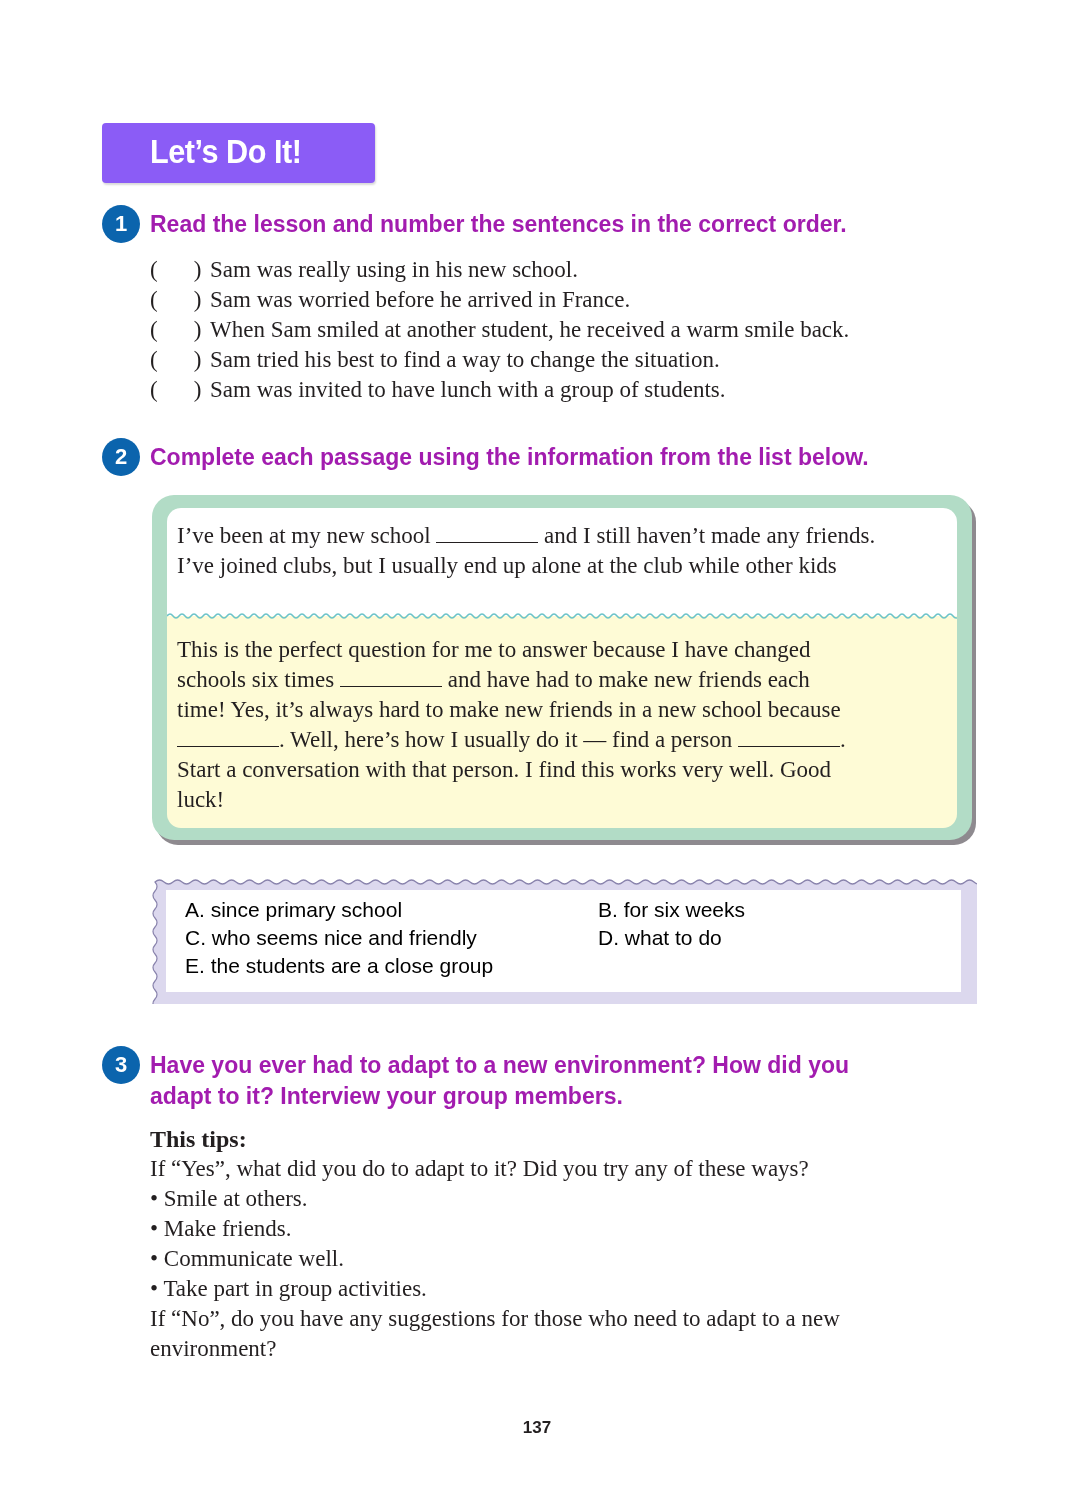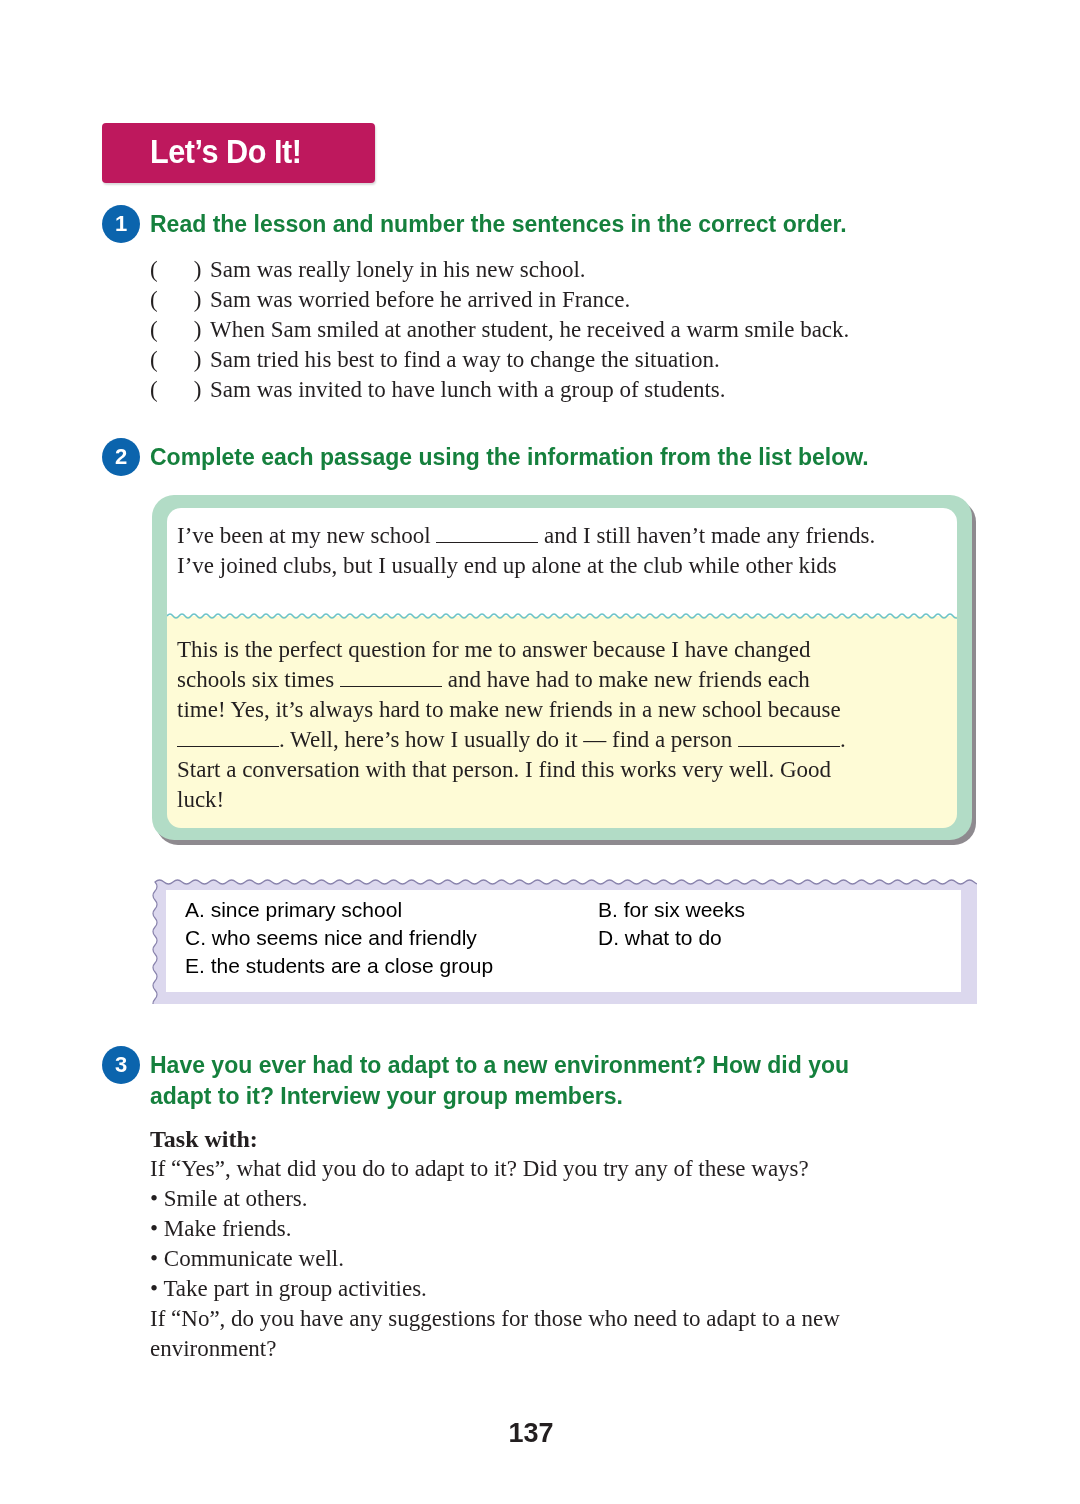--- a/index.html
+++ b/index.html
@@ -1,21 +1,21 @@
 <!DOCTYPE html>
 <html><head>
 <meta charset="utf-8">
 <style>
   html, body { margin:0; padding:0; }
   body { width:1080px; height:1504px; background:#ffffff; position:relative; overflow:hidden; font-family:"Liberation Serif", serif; color:#231f20; }
-  .banner { position:absolute; left:102px; top:123px; width:273px; height:60px; background:#be185d; border-radius:4px; box-shadow:1px 2px 2px rgba(0,0,0,0.15); }
+  .banner { position:absolute; left:102px; top:123px; width:273px; height:60px; background:#8b5cf6; border-radius:4px; box-shadow:1px 2px 2px rgba(0,0,0,0.15); }
   .banner span { position:absolute; left:48px; top:9px; font-family:"Liberation Sans", sans-serif; font-weight:bold; font-size:34px; color:#fff; letter-spacing:-0.5px; transform:scaleX(0.9); transform-origin:left center; white-space:nowrap; }
   .q { position:absolute; left:102px; }
   .q .num { position:absolute; left:0; top:0; width:38px; height:38px; border-radius:50%; background:#0b64ad; color:#fff; font-family:"Liberation Sans", sans-serif; font-weight:bold; font-size:22px; line-height:38px; text-align:center; }
-  .q .qtext { position:absolute; left:48px; top:4px; width:830px; font-family:"Liberation Sans", sans-serif; font-weight:bold; font-size:23px; line-height:31px; color:#15803d; white-space:nowrap; }
+  .q .qtext { position:absolute; left:48px; top:4px; width:830px; font-family:"Liberation Sans", sans-serif; font-weight:bold; font-size:23px; line-height:31px; color:#a21caf; white-space:nowrap; }
   .items { position:absolute; left:150px; top:255px; font-size:23px; line-height:30px; }
   .item { white-space:nowrap; }
   .item .paren { display:inline-block; width:60px; }
   .passage-frame { position:absolute; left:152px; top:495px; width:820px; height:345px; background:#b2dcc6; border-radius:22px; box-shadow:4px 5px 0 #8e8a8f; }
   .passage1 { position:absolute; left:167px; top:508px; width:790px; height:108px; background:#fff; border-radius:14px 14px 0 0; }
   .passage2 { position:absolute; left:167px; top:616px; width:790px; height:212px; background:#fefbd6; border-radius:0 0 14px 14px; }
   .wave { position:absolute; left:167px; top:607px; width:790px; height:18px; }
   .ptext { position:absolute; font-size:23px; line-height:30px; }
   .p1 { left:177px; top:521px; width:780px; }
   .p2 { left:177px; top:635px; width:780px; }
@@ -23,35 +23,35 @@
   .blank { display:inline-block; width:102px; border-bottom:1.5px solid #231f20; height:18px; vertical-align:baseline; }
   .options-frame { position:absolute; left:150px; top:877px; width:827px; height:127px; }
   .options-inner { position:absolute; left:166px; top:890px; width:795px; height:102px; background:#fff; }
   .options { position:absolute; left:185px; top:896px; font-family:"Liberation Sans", sans-serif; font-size:21px; line-height:28px; color:#000000; }
   .opt-row { white-space:nowrap; }
   .opt-row span { display:inline-block; }
   .opt-left { width:413px; }
   .tips { position:absolute; left:150px; top:1124px; font-size:23px; line-height:30px; }
   .tips div { white-space:nowrap; }
   .tips .tips-title { font-weight:bold; font-size:24px; }
-  .pagenum { position:absolute; left:8px; width:1046px; top:1418px; text-align:center; font-family:"Liberation Sans", sans-serif; font-weight:bold; font-size:27px; color:#231f20; }
+  .pagenum { position:absolute; left:14px; width:1046px; top:1418px; text-align:center; font-family:"Liberation Sans", sans-serif; font-weight:bold; font-size:17px; color:#231f20; }
 </style>
 </head>
 <body>
 
 <div class="banner">
   <span>Let’s Do It!</span>
 </div>
 
 <div class="q" style="top:205px;">
   <div class="num">1</div>
   <div class="qtext">Read the lesson and number the sentences in the correct order.</div>
 </div>
 <div class="items">
-  <div class="item"><span class="paren"><span>(</span><span style="display:inline-block;width:36px;"></span><span>)</span></span><span>Sam was really lonely in his new school.</span></div>
+  <div class="item"><span class="paren"><span>(</span><span style="display:inline-block;width:36px;"></span><span>)</span></span><span>Sam was really using in his new school.</span></div>
   <div class="item"><span class="paren"><span>(</span><span style="display:inline-block;width:36px;"></span><span>)</span></span><span>Sam was worried before he arrived in France.</span></div>
   <div class="item"><span class="paren"><span>(</span><span style="display:inline-block;width:36px;"></span><span>)</span></span><span>When Sam smiled at another student, he received a warm smile back.</span></div>
   <div class="item"><span class="paren"><span>(</span><span style="display:inline-block;width:36px;"></span><span>)</span></span><span>Sam tried his best to find a way to change the situation.</span></div>
   <div class="item"><span class="paren"><span>(</span><span style="display:inline-block;width:36px;"></span><span>)</span></span><span>Sam was invited to have lunch with a group of students.</span></div>
 </div>
 
 <div class="q" style="top:438px;">
   <div class="num">2</div>
   <div class="qtext">Complete each passage using the information from the list below.</div>
 </div>
@@ -91,21 +91,21 @@
 
 <div class="q" style="top:1046px;">
   <div class="num">3</div>
   <div class="qtext">
     <div>Have you ever had to adapt to a new environment? How did you</div>
     <div>adapt to it? Interview your group members.</div>
   </div>
 </div>
 
 <div class="tips">
-  <div class="tips-title">Task with:</div>
+  <div class="tips-title">This tips:</div>
   <div>If “Yes”, what did you do to adapt to it? Did you try any of these ways?</div>
   <div>• Smile at others.</div>
   <div>• Make friends.</div>
   <div>• Communicate well.</div>
   <div>• Take part in group activities.</div>
   <div>If “No”, do you have any suggestions for those who need to adapt to a new</div>
   <div>environment?</div>
 </div>
 
 <div class="pagenum">137</div>

